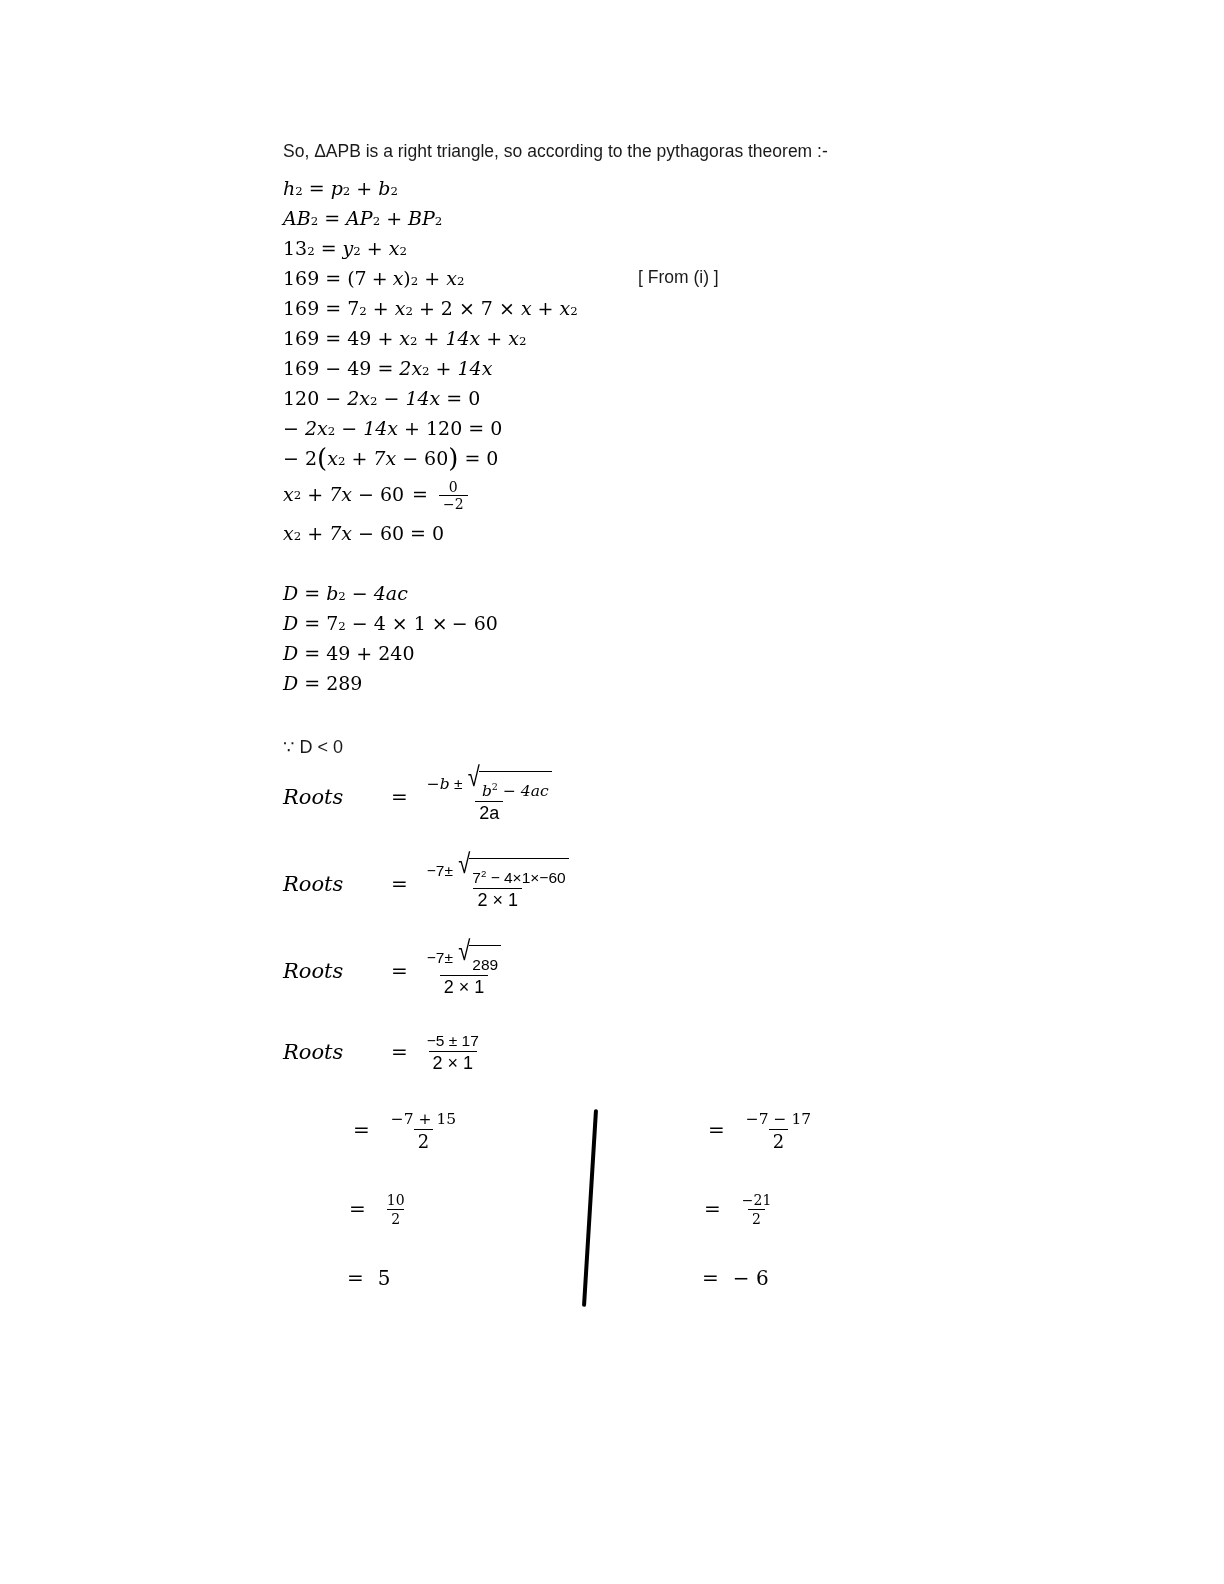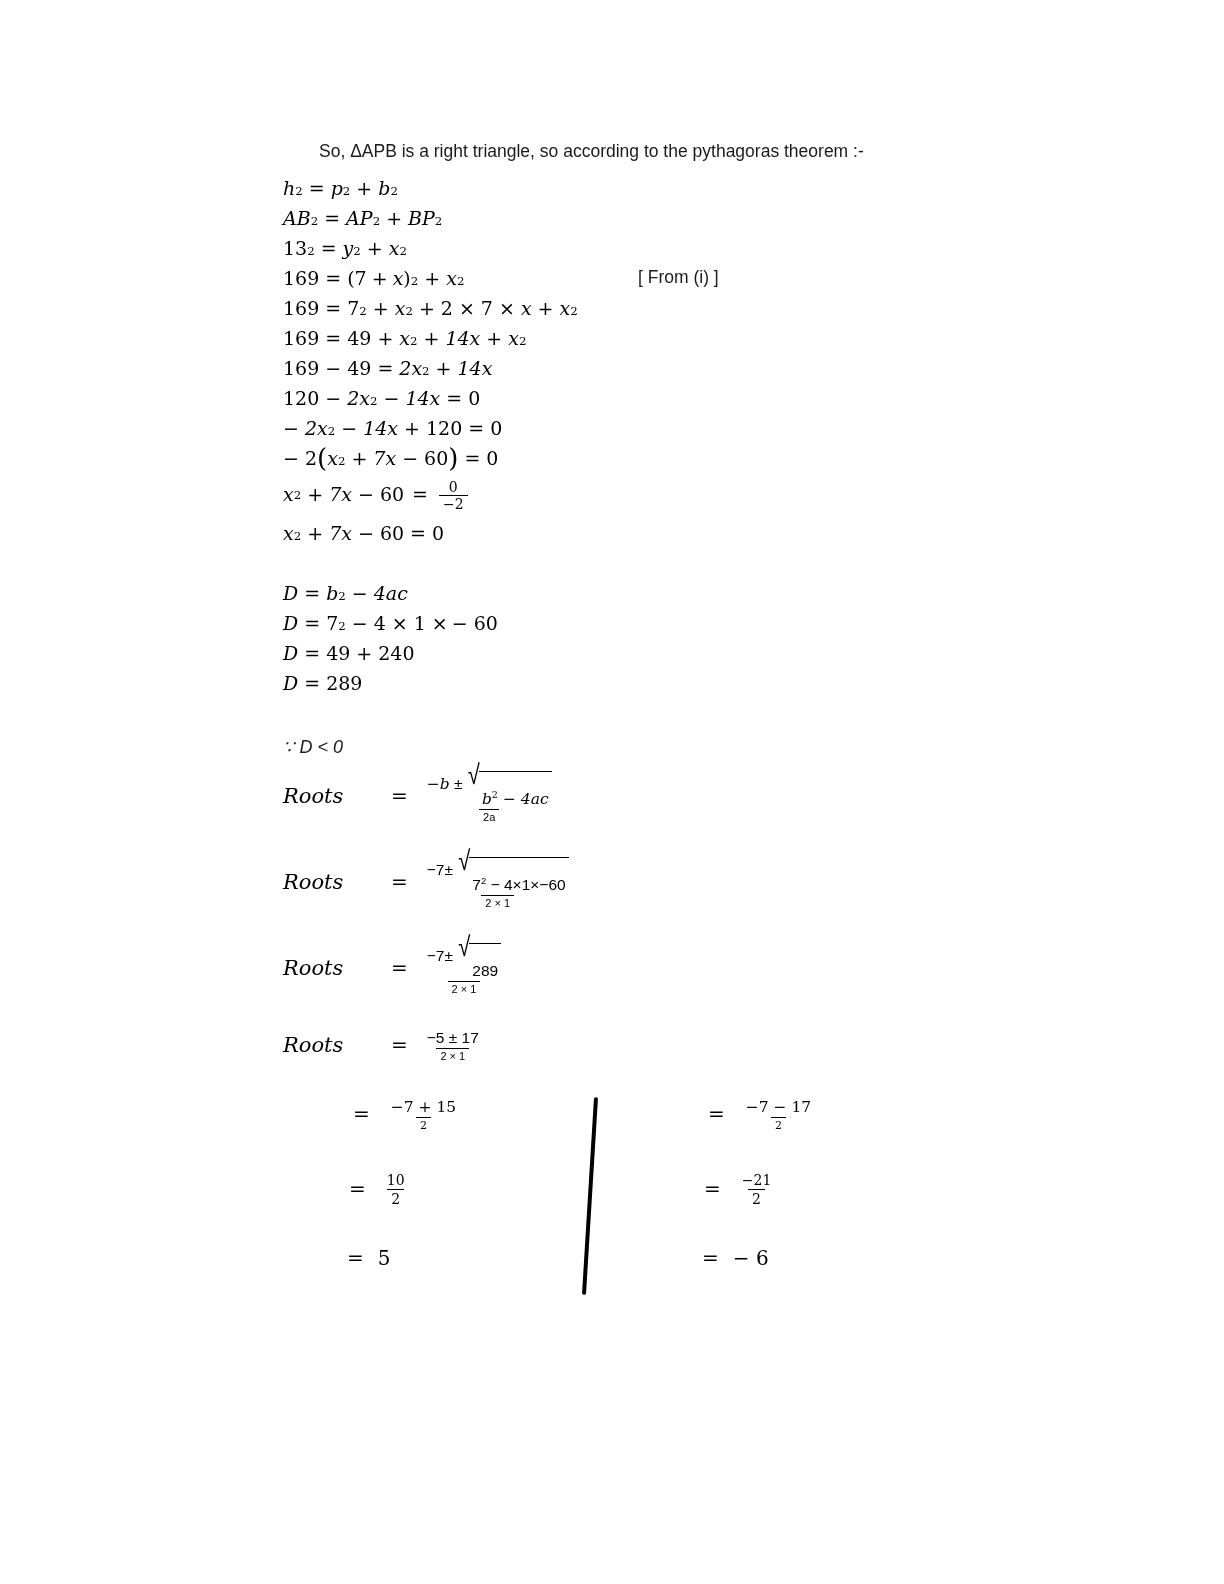--- a/index.html
+++ b/index.html
@@ -72,21 +72,21 @@
     top: 1px;
   }
   .frac .num {
     padding: 0 4px 1px 4px;
     font-size: 15.5px;
     white-space: nowrap;
   }
   .frac .den {
     border-top: 1.3px solid #000;
     padding: 1px 4px 0 4px;
-    font-size: 11px;
+    font-size: 18px;
     white-space: nowrap;
   }
   .frac.small .num, .frac.small .den { font-size: 14px; }
 
   
   .radical {
     display: inline-flex;
     align-items: stretch;
     position: relative;
     margin-left: 1px;
@@ -94,21 +94,21 @@
   .radical .sign {
     font-size: 22px;
     line-height: 1;
     font-style: normal;
     transform: scaleY(1.25);
     transform-origin: bottom left;
     margin-right: -1px;
   }
   .radical .body {
     border-top: 1.2px solid #000;
-    padding: 18px 3px 0 3px;
+    padding: 10px 3px 0 3px;
     white-space: nowrap;
   }
   .spacer-md { height: 30px; }
 
   .from-i {
     position: absolute;
     left: 355px;
     font-family: "Liberation Sans", sans-serif;
     font-style: normal;
     font-size: 17.5px;
@@ -166,30 +166,29 @@
     font-family: "DejaVu Serif", "Liberation Serif", serif;
     font-style: italic;
     font-size: 19px;
     margin-bottom: 40px;
   }
   .fline .eq { margin-right: 14px; font-size: 20px; }
   .fline.last { font-size: 20px; }
   .therefore {
     font-family: "Liberation Sans", sans-serif;
     font-size: 18px;
-    font-style: italic;
   }
 </style>
 </head>
 <body>
 
 <div class="page">
   <div class="content">
 
-    <div class="sans" style="margin-bottom:14px;margin-left:36px;">So, ΔAPB is a right triangle, so according to the pythagoras theorem :-</div>
+    <div class="sans" style="margin-bottom:14px;">So, ΔAPB is a right triangle, so according to the pythagoras theorem :-</div>
 
     <div class="mrow math">
       <span>h</span>
         <sup>2</sup>
       <span class="up" style="margin:0 6px">=</span>
       <span>p</span>
         <sup>2</sup>
       <span class="up" style="margin:0 6px">+</span>
       <span>b</span>
         <sup>2</sup>

